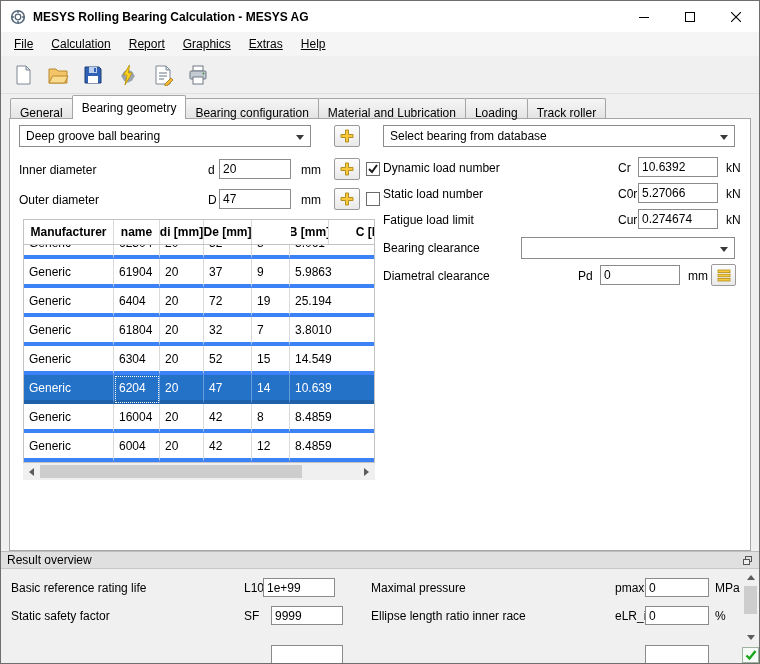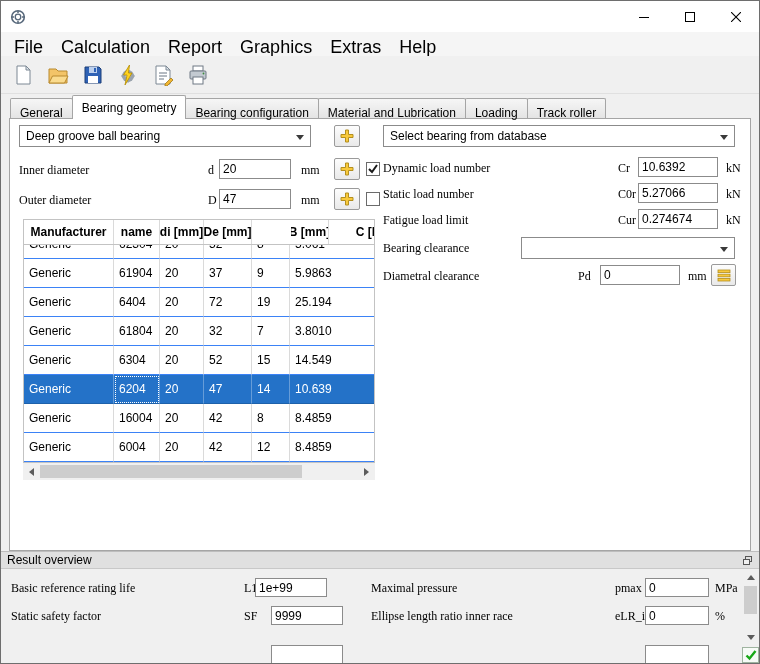--- a/index.html
+++ b/index.html
@@ -9,52 +9,52 @@
   
   .titlebar { height:31px; background:#ffffff; display:flex; align-items:center; flex:none; }
   .title-icon { margin:0 7px 0 9px; flex:none; }
   .title-text { font-size:12px; font-weight:700; }
   .win-controls { margin-left:auto; display:flex; height:100%; }
   .win-btn { width:46px; height:100%; display:flex; align-items:center; justify-content:center; cursor:default; }
   .max-box { width:10px; height:10px; border:1px solid #000; }
 
   
   .menubar { height:24px; background:#f5f5f5; display:flex; align-items:stretch; padding-left:4px; flex:none; }
-  .menu-item { padding:5px 9px 0; font-size:18px; }
+  .menu-item { padding:5px 9px 0; font-size:12px;text-decoration:underline; }
 
   
   .toolbar { height:38px; display:flex; align-items:center; padding-left:7px; gap:5px; flex:none; background:#f0f0f0; border-bottom:1px solid #e0e0e0; }
   .tool-btn { width:30px; height:30px; display:flex; align-items:center; justify-content:center; border:1px solid transparent; border-radius:2px; background:transparent; }
 
   
   .tabbar { height:24px; display:flex; align-items:flex-end; padding-left:9px; flex:none; position:relative; z-index:2; }
   .tab { height:20px; padding:7px 9px 0; background:linear-gradient(#f6f6f6,#e4e4e4); border:1px solid #a5a5a5; border-bottom:none; border-radius:2px 2px 0 0; white-space:nowrap; }
   .tab + .tab { margin-left:-1px; }
   .tab.active { height:24px; padding-top:5px; background:#fff; position:relative; z-index:4; margin-bottom:-1px; }
 
   
   .panel { margin:0 8px; height:433px; flex:none; background:#ffffff; border:1px solid #a5a5a5; position:relative; z-index:1; }
 
-  .flabel { position:absolute; font-size:12px; line-height:14px; white-space:nowrap;font-family:Liberation Serif, serif; }
+  .flabel { position:absolute; font-size:12px; line-height:14px; white-space:nowrap; }
   .tinput { position:absolute; height:20px; border:1px solid #8b8b8b; background:#fff; padding:0 3px; font-size:12px; font-family:"Liberation Sans",sans-serif; }
   .rinput { height:19px; }
   .select { position:absolute; height:22px; background:#fff; border:1px solid #8b8b8b; display:flex; align-items:center; padding:0 18px 0 6px; white-space:nowrap; overflow:hidden; }
   .chev { position:absolute; right:6px; top:9px; width:0; height:0; border-left:4px solid transparent; border-right:4px solid transparent; border-top:5px solid #3a3a3a; }
   .plus-btn { position:absolute; width:26px; height:22px; background:linear-gradient(#fdfdfd,#e9e9e9); border:1px solid #9a9a9a; border-radius:2px; display:flex; align-items:center; justify-content:center; padding:0; }
   .checkbox { position:absolute; width:14px; height:14px; background:#fff; border:1px solid #6b6b6b; display:flex; align-items:center; justify-content:center; }
   .checkbox svg { display:none; }
   .checkbox.checked svg { display:block; }
 
   
   .btable { position:absolute; left:13px; top:100px; width:352px; }
   .thead { display:flex; height:26px; border:1px solid #c3c3c3; background:#fff; overflow:hidden; }
   .tbody { height:218px; overflow:hidden; border:1px solid #c3c3c3; border-top:none; background:#fff; }
   .trow { display:flex; height:29px; }
   .trow.partial { margin-top:-15px; }
-  .tcell { flex:none; border-right:1px solid #dadada; border-bottom:1px solid #3b82f6; padding:0 5px; display:flex; align-items:center; overflow:hidden; white-space:nowrap; }
+  .tcell { flex:none; border-right:1px solid #dadada; border-bottom:4px solid #3b82f6; padding:0 5px; display:flex; align-items:center; overflow:hidden; white-space:nowrap; }
   .tcell.th { font-weight:700; justify-content:center; padding:0 2px; border-bottom:none; }
   .trow.selected .tcell { color:#fff; border-right-color:rgba(255,255,255,.3); border-bottom-color:rgba(0,0,0,.15); }
   .tcell.focus { outline:1px dotted #fff; outline-offset:-2px; }
 
   
   .hscroll { position:absolute; left:13px; top:344px; width:352px; height:17px; background:#f0f0f0; display:flex; align-items:center; }
   .hs-btn, .vs-btn { width:17px; height:17px; background:#f0f0f0; display:flex; align-items:center; justify-content:center; flex:none; }
   .tri-l { width:0;height:0;border-top:4px solid transparent;border-bottom:4px solid transparent;border-right:5px solid #5c5c5c; }
   .tri-r { width:0;height:0;border-top:4px solid transparent;border-bottom:4px solid transparent;border-left:5px solid #5c5c5c; }
   .tri-u { width:0;height:0;border-left:4px solid transparent;border-right:4px solid transparent;border-bottom:5px solid #5c5c5c; }
@@ -78,20 +78,21 @@
 
   <div class="titlebar">
     <svg class="title-icon" width="16" height="16" viewBox="0 0 16 16">
       <circle cx="8" cy="8" r="6.3" fill="none" stroke="#56677a" stroke-width="1.6"></circle>
       <circle cx="8" cy="8" r="2.8" fill="none" stroke="#56677a" stroke-width="1.3"></circle>
       <circle cx="8" cy="3" r="1" fill="#56677a"></circle>
         <circle cx="8" cy="13" r="1" fill="#56677a"></circle>
       <circle cx="3" cy="8" r="1" fill="#56677a"></circle>
         <circle cx="13" cy="8" r="1" fill="#56677a"></circle>
     </svg>
+    <span class="title-text">MESYS Rolling Bearing Calculation - MESYS AG</span>
     <div class="win-controls">
       <div class="win-btn">
         <svg width="10" height="10">
             <line x1="0" y1="5.5" x2="10" y2="5.5" stroke="#000" stroke-width="1"></line>
           </svg>
       </div>
       <div class="win-btn">
         <div class="max-box"></div>
       </div>
       <div class="win-btn">
@@ -343,21 +344,21 @@
     <svg class="float-icon" width="11" height="11" viewBox="0 0 11 11">
       <rect x="3.5" y="1.5" width="6" height="5" fill="none" stroke="#555"></rect>
       <rect x="1.5" y="4.5" width="6" height="5" fill="#f0f0f0" stroke="#555"></rect>
     </svg>
   </div>
 
   <div class="result-body">
     <div>
         <div class="flabel" style="left: 10px; top: 12px;">Basic reference rating life</div>
         <div class="flabel" style="left: 243px; top: 12px;">L10r</div>
-        <input class="tinput rinput" value="1e+99" style="left: 254px; top: 9px; width: 72px;">
+        <input class="tinput rinput" value="1e+99" style="left: 262px; top: 9px; width: 72px;">
         <div class="flabel" style="left: 348px; top: 12px;"></div>
         <div class="flabel" style="left: 370px; top: 12px;">Maximal pressure</div>
         <div class="flabel" style="left: 614px; top: 12px;">pmax</div>
         <input class="tinput rinput" value="0" style="left: 644px; top: 9px; width: 64px;">
         <div class="flabel" style="left: 714px; top: 12px;">MPa</div>
         <div class="flabel" style="left: 10px; top: 40px;">Static safety factor</div>
         <div class="flabel" style="left: 243px; top: 40px;">SF</div>
         <input class="tinput rinput" value="9999" style="left: 270px; top: 37px; width: 72px;">
         <div class="flabel" style="left: 348px; top: 40px;"></div>
         <div class="flabel" style="left: 370px; top: 40px;">Ellipse length ratio inner race</div>

